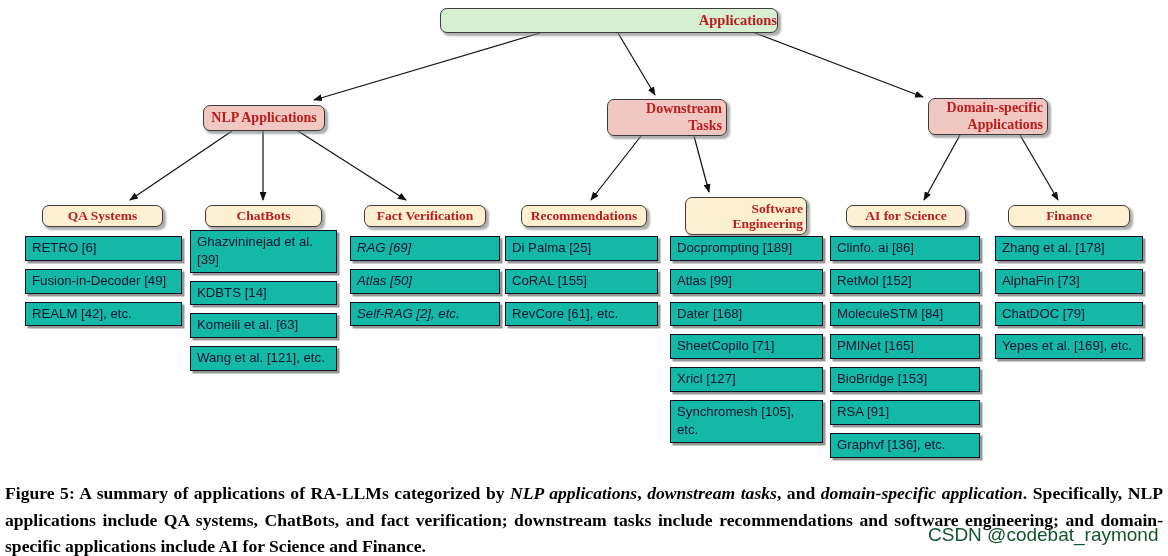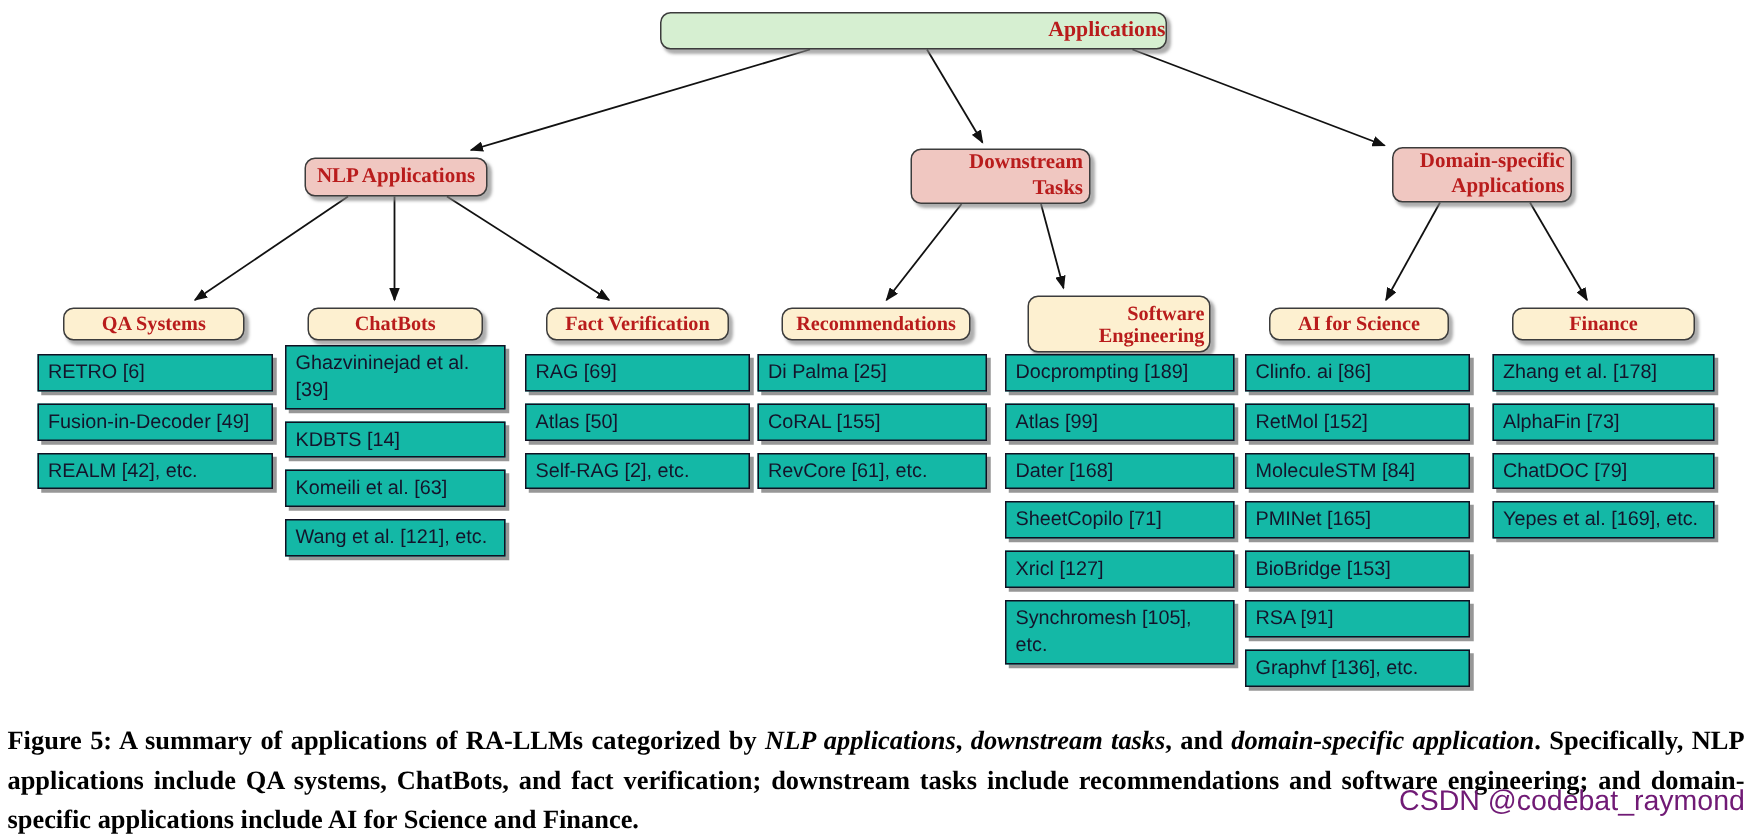--- a/index.html
+++ b/index.html
@@ -26,40 +26,40 @@
   .cat.c3{left:364px;top:205px;width:122px;height:22px;}
   .cat.c4{left:521px;top:205px;width:126px;height:22px;}
   .cat.c5{left:685px;top:197px;width:122px;height:38px;}
   .cat.c6{left:846px;top:205px;width:120px;height:22px;}
   .cat.c7{left:1008px;top:205px;width:122px;height:22px;}
 
   
   .list{position:absolute;}
   .list.l1{left:25px;top:236px;width:157px;}
   .list.l2{left:190px;top:230px;width:147px;}
-  .list.l3{left:350px;top:236px;width:150px;}
+  .list.l3{left:350px;top:236px;width:150px;font-style:italic;}
   .list.l4{left:505px;top:236px;width:153px;}
   .list.l5{left:670px;top:236px;width:153px;}
   .list.l6{left:830px;top:236px;width:150px;}
   .list.l7{left:995px;top:236px;width:148px;}
   .leaf{box-sizing:border-box;margin-bottom:8px;background:#14b8a6;
         border:1.4px solid #101022;box-shadow:2.5px 2.5px 0 rgba(125,125,125,.8);
         padding:2px 6px 3px 6px;font-family:"Liberation Sans", sans-serif;
         font-size:13.2px;line-height:1.35;color:#14142b;text-align:left;}
 
   
   .caption{position:absolute;left:5px;top:480px;width:1158px;
            font-family:"Liberation Serif", serif;font-weight:700;
            font-size:17.6px;line-height:26.5px;color:#000;text-align:justify;}
   .caption .emph{font-style:italic;}
 
   
   .watermark{position:absolute;left:928px;top:524px;width:240px;
              font-family:"Liberation Sans", sans-serif;font-size:19px;
-             color:#701a75;white-space:nowrap;text-align:center;}
+             color:#14532d;white-space:nowrap;}
 </style>
 </head>
 <body>
 
 <div class="figure">
 
   <svg class="arrows" viewBox="0 0 1168 556" xmlns="http://www.w3.org/2000/svg">
     <defs>
       <marker id="ah" markerUnits="userSpaceOnUse" markerWidth="9" markerHeight="7" refX="8" refY="3.5" orient="auto">
         <path d="M0,0 L9,3.5 L0,7 Z" fill="#111"></path>

